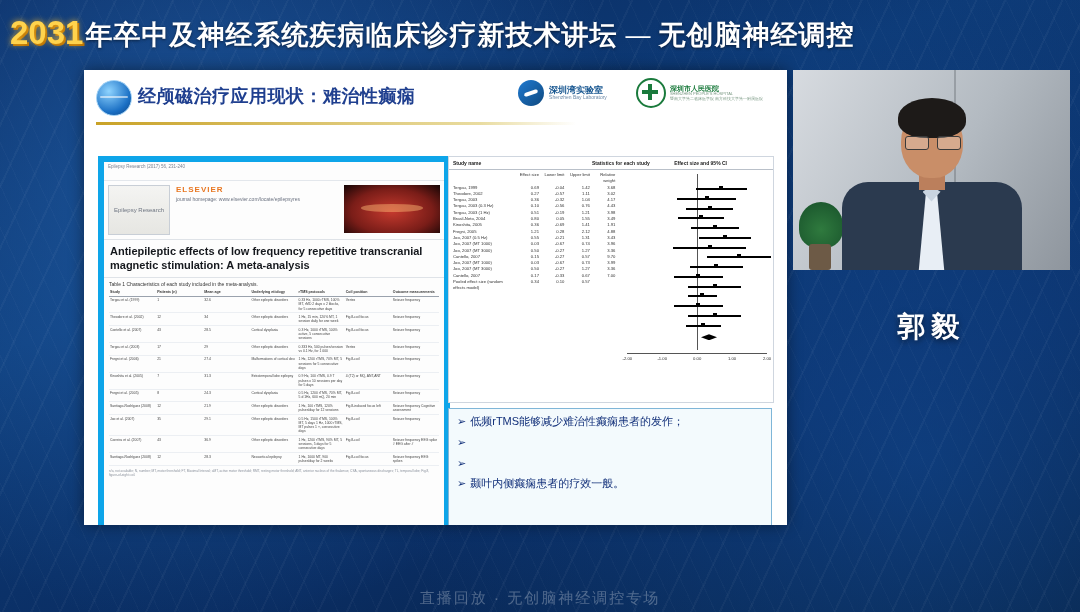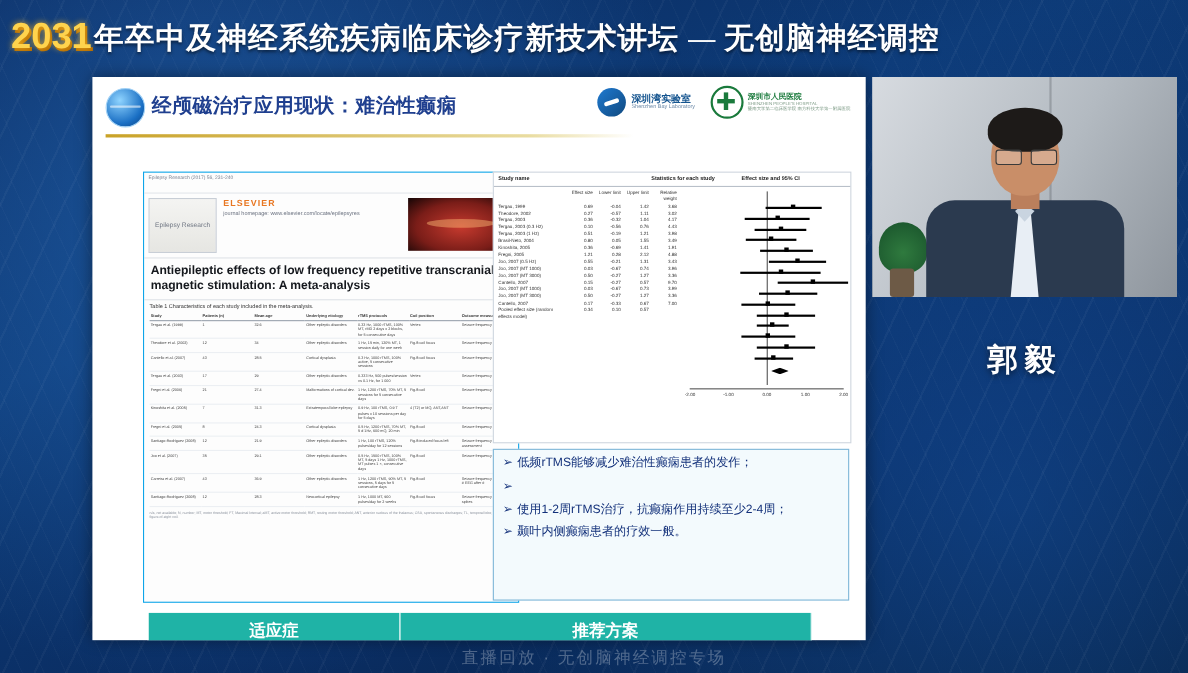--- a/index.html
+++ b/index.html
@@ -33,50 +33,50 @@
   .emblem span{font-size:8px;color:#1c4b8c;font-weight:bold;line-height:1;text-align:center;transform:scale(.9);}
   .emblem.green span{color:#15693c;}
   .banner-title{margin-left:10px;display:flex;align-items:baseline;gap:2px;white-space:nowrap;}
   .yr{font-size:33px;font-weight:bold;color:#ffd34d;letter-spacing:0;
       text-shadow:0 0 6px rgba(255,190,40,.85),2px 2px 0 #b36b00;}
   .tline{font-size:27px;font-weight:bold;color:#ffffff;letter-spacing:1px;
       text-shadow:0 1px 3px rgba(0,0,0,.55);}
   .tdash{font-size:25px;color:#ffffff;margin:0 6px;}
 
   
-  .slide{position:absolute;left:84px;top:70px;width:703px;height:512px;background:#ffffff;
+  .slide{position:absolute;left:84px;top:70px;width:703px;height:455px;background:#ffffff;
          box-shadow:0 0 14px rgba(0,0,0,.45);overflow:hidden;}
   .slide-head{position:relative;height:58px;}
   .globe{position:absolute;left:12px;top:10px;width:34px;height:34px;border-radius:50%;
     background:radial-gradient(circle at 35% 30%,#8fd4ff,#1a6fc4 65%,#0c3f7d 100%);
     border:1px solid #9fd0f5;}
   .globe:after{content:"";position:absolute;left:3px;top:15px;width:28px;height:2px;background:rgba(255,255,255,.55);border-radius:2px;}
   .slide-title{position:absolute;left:54px;top:14px;font-size:18px;font-weight:bold;color:#1f3f8f;letter-spacing:.5px;}
   .head-rule{position:absolute;left:12px;top:52px;width:480px;height:3px;background:linear-gradient(90deg,#c9a227,#e9dca0 80%,#ffffff);}
-  .head-logos{position:absolute;right:14px;top:8px;display:flex;align-items:center;gap:14px;}
+  .head-logos{position:absolute;right:24px;top:8px;display:flex;align-items:center;gap:29px;}
   .lab-logo{display:flex;align-items:center;gap:5px;}
   .lab-mark{width:26px;height:26px;border-radius:50%;background:linear-gradient(135deg,#1f7ad1,#10497f);position:relative;}
   .lab-mark:after{content:"";position:absolute;left:6px;top:11px;width:14px;height:4px;background:#ffffff;border-radius:3px;transform:rotate(-18deg);}
   .lab-text{line-height:1.05;}
   .lab-text .cn{font-size:9px;color:#14548f;font-weight:bold;}
   .lab-text .en{font-size:5px;color:#6d8aa8;}
   .hosp-logo{display:flex;align-items:center;gap:4px;}
   .hosp-mark{width:26px;height:26px;border-radius:50%;border:2px solid #1a7a3c;position:relative;background:#ffffff;}
   .hosp-mark:before{content:"";position:absolute;left:10px;top:4px;width:4px;height:16px;background:#1a7a3c;}
   .hosp-mark:after{content:"";position:absolute;left:4px;top:10px;width:16px;height:4px;background:#1a7a3c;}
   .hosp-text{line-height:1.02;}
   .hosp-text .cn{font-size:7px;color:#1a7a3c;font-weight:bold;}
   .hosp-text .en{font-size:4px;color:#7c9a85;}
 
   .watermark{position:absolute;left:50%;top:88px;transform:translateX(-50%);opacity:.18;text-align:center;}
   .wm-circle{width:22px;height:22px;border-radius:50%;background:#2f7d32;margin:0 auto 2px;}
   .wm-text{font-size:9px;color:#2f7d32;}
 
   
-  .paper{position:absolute;left:14px;top:86px;width:340px;height:390px;border:1px solid #0ea5e9;background:#fdfdfd;margin-left:32px;}
+  .paper{position:absolute;left:14px;top:86px;width:340px;height:390px;border:6px solid #0ea5e9;background:#fdfdfd;}
   .paper-hdr{height:14px;border-bottom:1px solid #e3e7ec;font-size:4.5px;color:#7a8291;padding:2px 4px;}
   .paper-top{display:flex;gap:6px;padding:4px;}
   .paper-thumb{width:60px;height:48px;border:1px solid #c8ced6;background:linear-gradient(#f4f4f2,#e6e6e2);
                display:flex;align-items:center;justify-content:center;}
   .paper-thumb span{font-size:6px;color:#6f7682;text-align:center;}
   .paper-jinfo{flex:1;font-size:5px;color:#6b7280;line-height:1.35;}
   .paper-brand{font-size:8px;color:#e87722;font-weight:bold;letter-spacing:1px;}
   .paper-hero{width:96px;height:48px;background:radial-gradient(ellipse at 50% 55%,#c63a2e,#7a1d18 60%,#140505 100%);position:relative;}
   .paper-hero:after{content:"";position:absolute;left:18%;top:40%;width:64%;height:16%;border-radius:50%;background:rgba(255,190,120,.45);}
   .paper-title{padding:5px 6px 4px;font-size:11px;font-weight:bold;color:#15181d;line-height:1.25;border-top:1px solid #dfe3e8;border-bottom:1px solid #dfe3e8;}
@@ -533,21 +533,20 @@
     <div class="bullets" id="bulletBox">
         <div class="bullet">
           <span class="mk">➢</span>
           <span>低频rTMS能够减少难治性癫痫患者的发作；</span>
         </div>
         <div class="bullet">
           <span class="mk">➢</span>
         </div>
         <div class="bullet">
           <span class="mk">➢</span>
-          <span>使用1-2周rTMS治疗，抗癫痫作用持续至少2-4周；</span>
         </div>
         <div class="bullet">
           <span class="mk">➢</span>
           <span>颞叶内侧癫痫患者的疗效一般。</span>
         </div>
       </div>
 
     <table class="rec-table">
       <thead>
           <tr id="recHead">

